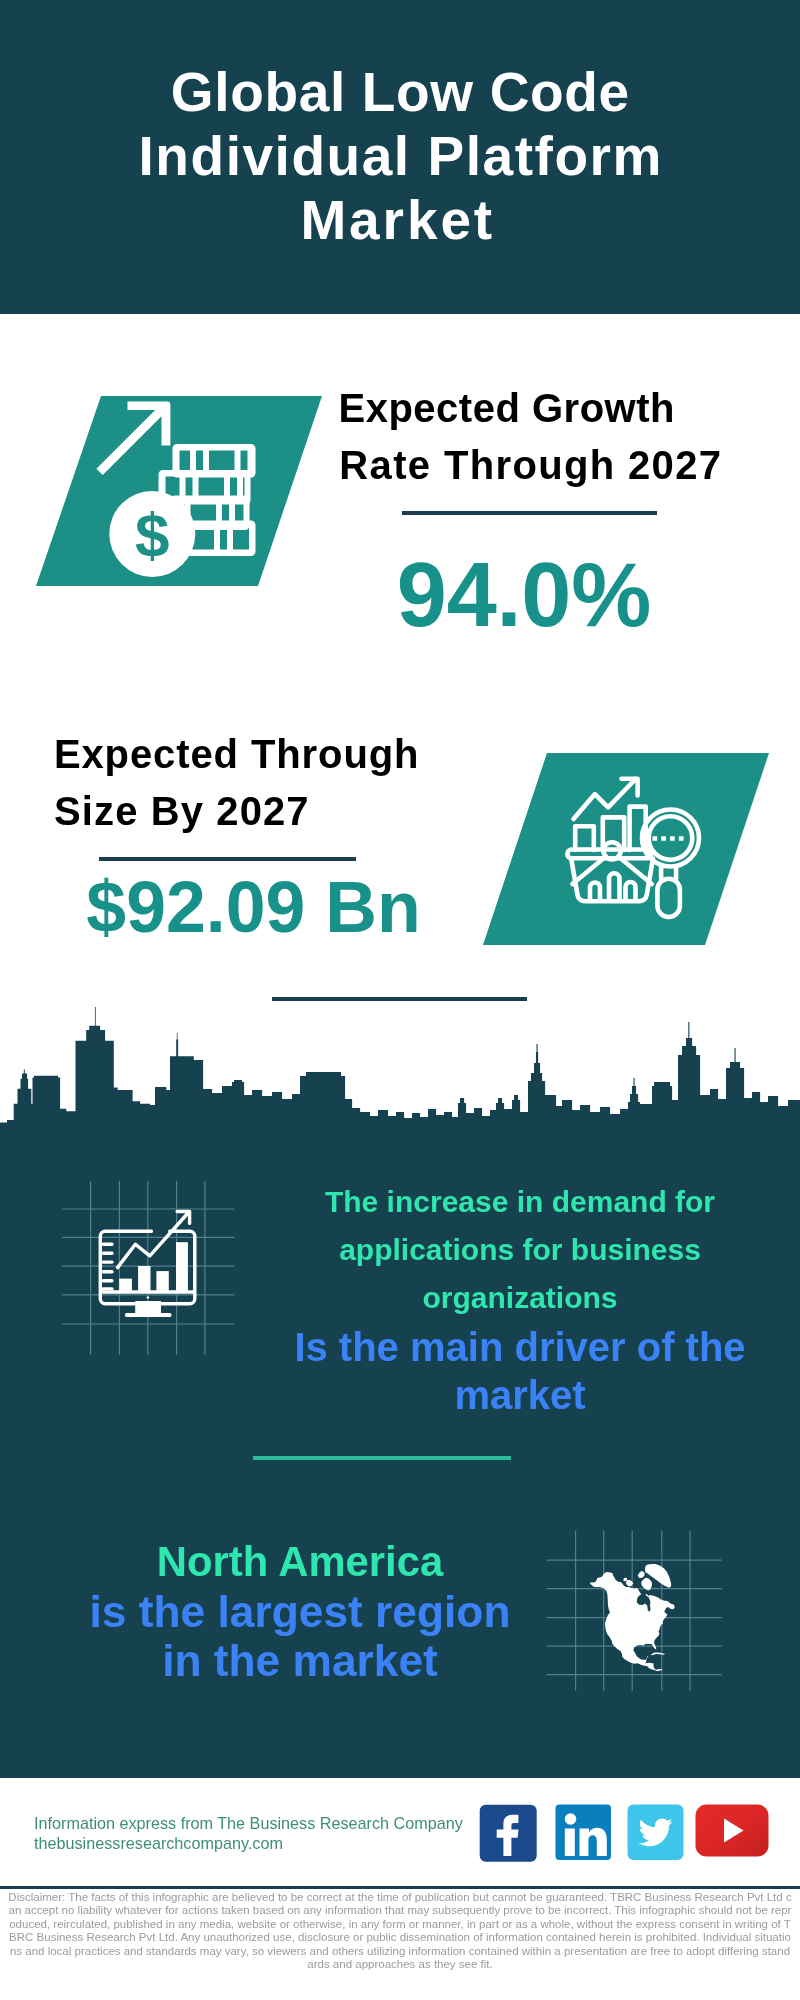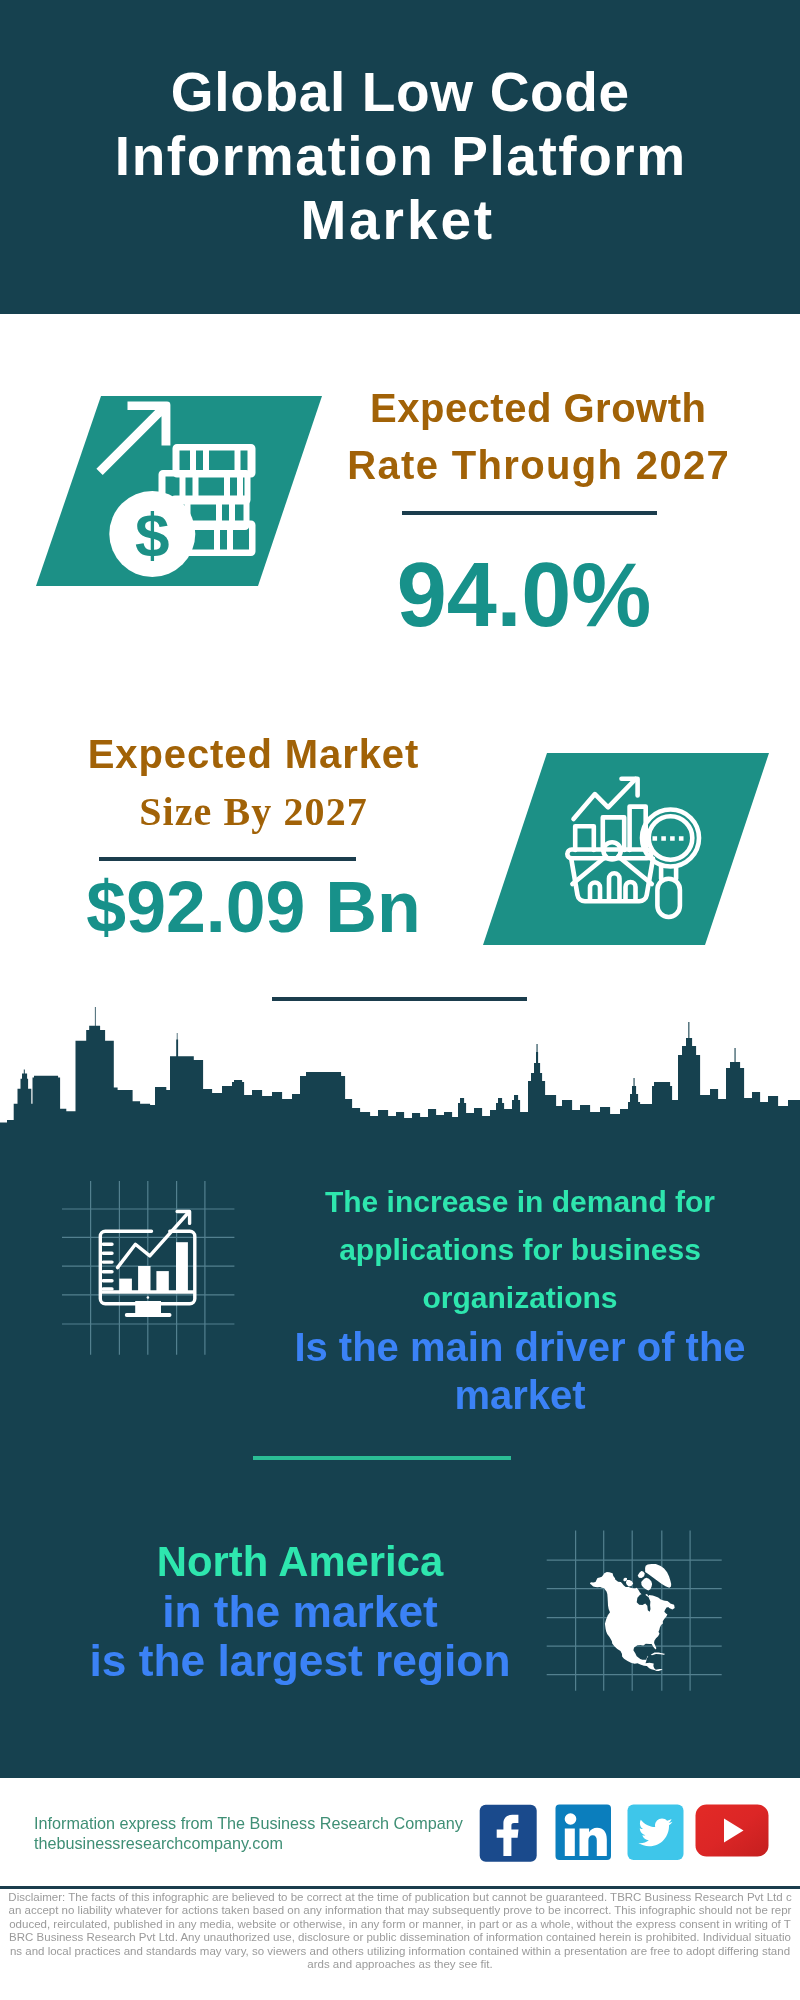--- a/index.html
+++ b/index.html
@@ -9,22 +9,22 @@
 
   
   .header { position:absolute; left:0; top:0; width:800px; height:314px; background:#16414f; }
   .header-title { position:absolute; left:0; top:60px; width:800px; text-align:center;
       font-weight:bold; font-size:55px; line-height:64px; color:#ffffff; }
   .header-title .l1 { letter-spacing:0.65px; text-indent:0.65px; }
   .header-title .l2 { letter-spacing:1.55px; text-indent:1.55px; }
   .header-title .l3 { letter-spacing:2.9px; text-indent:-4.5px; }
 
   
-  .stat-label { position:absolute; font-weight:bold; color:#a16207; font-size:40px;
-      line-height:57px; text-align:center; }
+  .stat-label { position:absolute; font-weight:bold; color:#000000; font-size:40px;
+      line-height:57px; }
   .stat-rule { position:absolute; height:3.6px; background:#1b3d4d; }
   .stat-value { position:absolute; font-weight:bold; color:#17918a; text-align:center;
       line-height:1; }
 
   .para { position:absolute; }
   .para svg { display:block; }
 
   .divider { position:absolute; background:#1b3d4d; height:4px; }
 
   
@@ -46,21 +46,21 @@
       text-align:center; word-break:break-all; }
 </style>
 </head>
 <body>
 
 <div class="page">
 
   <div class="header">
     <div class="header-title">
       <div class="l1">Global Low Code</div>
-      <div class="l2">Information Platform</div>
+      <div class="l2">Individual Platform</div>
       <div class="l3">Market</div>
     </div>
   </div>
 
   <div class="para" style="left:36px;top:396px;">
     <svg width="286" height="190" viewBox="0 0 286 190">
       <polygon points="65,0 286,0 222,190 0,190" fill="#1c9086"></polygon>
       <g fill="#ffffff">
         <path d="M91.5,5.5 h39.5 a3.4,3.4 0 0 1 3.4,3.4 v40.6 h-8.9 v-29.2 l-58.8,58.8 -6.3,-6.3 58.8,-58.8 h-27.7 z"></path>
         <path fill-rule="evenodd" d="M141,48 h74 a4.5,4.5 0 0 1 4.5,4.5 v24.5 a4.5,4.5 0 0 1 -4.5,4.5 h-74 a4.5,4.5 0 0 1 -4.5,-4.5 v-24.5 a4.5,4.5 0 0 1 4.5,-4.5 z M143.5,54.5 v20.5 h10.5 v-20.5 z M160,54.5 v20.5 h7 v-20.5 z M173,54.5 v20.5 h25.5 v-20.5 z M204.5,54.5 v20.5 h7 v-20.5 z"></path>
@@ -74,22 +74,22 @@
   </div>
 
   <div class="stat-label" style="left:338px;top:380px;width:400px;">
     <div style="letter-spacing:0.5px;text-indent:0.5px;">Expected Growth</div>
     <div style="letter-spacing:1.35px;text-indent:1.35px;">Rate Through 2027</div>
   </div>
   <div class="stat-rule" style="left:402px;top:511px;width:255px;"></div>
   <div class="stat-value" style="left:324px;top:550px;width:400px;font-size:90px;letter-spacing:-0.2px;text-indent:-0.2px;">94.0%</div>
 
   <div class="stat-label" style="left:53px;top:726px;width:400px;">
-    <div style="letter-spacing:0.9px;text-indent:0.9px;">Expected Market</div>
-    <div style="letter-spacing:1.1px;text-indent:1.1px;font-family:Liberation Serif, serif;">Size By 2027</div>
+    <div style="letter-spacing:0.9px;text-indent:0.9px;">Expected Through</div>
+    <div style="letter-spacing:1.1px;text-indent:1.1px;">Size By 2027</div>
   </div>
   <div class="stat-rule" style="left:99px;top:857px;width:257px;"></div>
   <div class="stat-value" style="left:53.5px;top:872px;width:400px;font-size:71.6px;">$92.09 Bn</div>
 
   <div class="para" style="left:483px;top:753px;">
     <svg width="286" height="192" viewBox="0 0 286 192">
       <polygon points="64,0 286,0 222,192 0,192" fill="#1c9086"></polygon>
       <g fill="none" stroke="#ffffff" stroke-width="4.6" stroke-linecap="round" stroke-linejoin="round">
         <polyline points="90.5,66.1 111.9,41.1 125.1,54.3 152.6,26"></polyline>
         <polyline points="138.5,25.7 154.6,25.7 154.6,42.5"></polyline>
@@ -149,22 +149,22 @@
 
   <div class="blurb" style="left:260px;top:1178px;width:520px;">
     <div class="hl">The increase in demand for applications for business organizations</div>
     <div class="rest">Is the main driver of the market</div>
   </div>
 
   <div class="mint-rule" style="left:253px;top:1456px;width:258px;"></div>
 
   <div class="blurb blurb2" style="left:20px;top:1537px;width:560px;white-space:nowrap;">
     <div class="hl">North America</div>
+    <div class="rest">is the largest region</div>
     <div class="rest">in the market</div>
-    <div class="rest">is the largest region</div>
   </div>
 
   <div class="para" style="left:545px;top:1525px;">
     <svg width="180" height="180" viewBox="0 0 180 180">
       <g stroke="#53808f" stroke-width="1.2" fill="none">
         <path d="M30.6,5.4 v160.4 M58.7,5.4 v160.4 M87.2,5.4 v160.4 M116.8,5.4 v160.4 M145.1,5.4 v160.4"></path>
         <path d="M1.7,35.1 h175 M1.7,63.6 h175 M1.7,92.6 h175 M1.7,121.1 h175 M1.7,149.6 h175"></path>
       </g>
       <g transform="translate(44.9,39)">
         <path fill="#ffffff" d="M16.9,7.9L19.4,8.2L22.7,9.2L23.4,11.9L25.1,14.3L25.3,15.4L28.2,17.7L30.9,18.0L32.1,19.3L33.7,21.2L35.8,23.0L38.7,23.0L40.8,23.8L42.9,24.3L45.2,24.4L46.8,23.8L48.6,25.9L50.0,28.6L51.4,30.0L52.6,31.3L53.8,32.6L55.1,31.7L56.1,30.1L57.6,30.5L59.0,33.2L59.7,37.6L61.5,41.0L61.1,44.9L59.0,46.1L57.5,42.5L57.3,39.5L58.4,37.1L58.3,33.3L59.1,30.9L60.6,31.3L62.8,31.4L65.0,32.2L68.3,33.4L70.9,35.5L73.0,36.2L75.1,36.8L77.5,37.1L80.1,39.1L80.8,41.3L79.3,43.0L76.6,43.6L75.1,45.9L74.4,47.8L76.1,49.5L77.5,50.5L76.3,52.7L75.1,54.0L74.0,55.5L72.9,57.2L73.0,59.5L71.2,61.1L70.0,63.5L69.4,65.9L68.6,67.7L69.6,69.7L68.2,72.2L66.1,74.2L64.5,76.7L64.2,78.9L66.5,84.2L65.6,85.5L63.3,82.7L61.7,80.1L59.8,79.9L55.9,79.8L53.4,81.4L50.7,81.0L47.5,81.2L44.2,83.5L43.5,86.3L45.5,89.5L46.8,92.3L50.4,94.9L52.5,95.7L56.0,95.8L57.3,93.1L57.9,91.7L58.3,92.3L56.7,95.1L56.4,97.1L55.6,99.2L59.7,98.8L63.8,99.4L63.5,102.0L64.3,104.3L65.9,105.8L69.5,105.1L71.6,105.0L72.6,105.5L71.0,106.3L68.8,107.0L66.7,106.9L64.4,106.0L61.5,105.3L59.3,104.3L57.0,102.1L54.1,101.7L50.4,100.4L47.6,99.2L44.7,99.8L41.1,98.7L37.6,97.1L34.1,94.8L32.2,92.6L32.1,89.9L30.6,86.9L27.4,85.0L24.5,82.2L22.3,79.5L22.0,77.3L20.6,74.7L19.4,72.8L17.3,69.9L16.2,67.2L15.7,64.7L15.0,59.7L16.2,55.4L17.9,51.3L20.1,48.2L18.8,45.2L18.1,41.5L17.9,37.3L17.7,33.7L17.4,30.0L16.6,27.6L15.4,25.9L14.3,24.3L12.0,23.8L10.2,23.0L7.5,23.3L5.4,23.0L3.3,22.6L2.2,21.4L1.2,20.5L0.0,19.7L0.9,18.3L3.3,18.4L5.6,17.9L6.8,15.5L7.6,13.9L9.8,13.4L11.9,12.7L13.5,10.8L14.4,9.2ZM55.3,7.9L55.2,4.1L55.8,1.7L57.8,0.4L61.6,0.0L65.9,0.1L70.8,1.9L74.2,4.6L77.2,8.3L79.2,12.5L80.5,16.7L81.3,20.0L81.1,22.4L79.4,23.8L75.6,22.2L71.5,19.7L67.1,16.5L63.4,13.7L60.0,11.3L57.2,9.2ZM51.3,17.9L53.1,16.1L54.6,14.4L56.5,13.8L59.0,14.8L61.4,17.2L62.2,20.0L61.7,22.5L60.5,25.3L58.4,26.6L55.5,25.0L53.0,22.9L51.6,21.0ZM37.0,16.1L39.7,15.9L42.0,17.2L43.3,19.4L41.4,21.9L38.8,22.6L36.7,20.6L36.0,18.4ZM35.0,13.8L37.1,14.0L37.0,16.1L35.0,17.4L33.4,16.5L33.7,14.8ZM47.8,11.5L49.5,8.8L51.4,7.1L53.3,7.5L54.9,9.4L54.2,12.2L51.7,14.0L49.0,13.7ZM60.8,90.8L64.6,88.4L68.7,88.5L72.2,89.2L75.4,89.9L73.8,90.8L70.3,90.3L66.1,90.1L62.1,91.2ZM77.9,41.2L80.4,39.6L84.2,40.8L84.8,43.9L82.5,45.4L79.2,43.9Z"></path>

